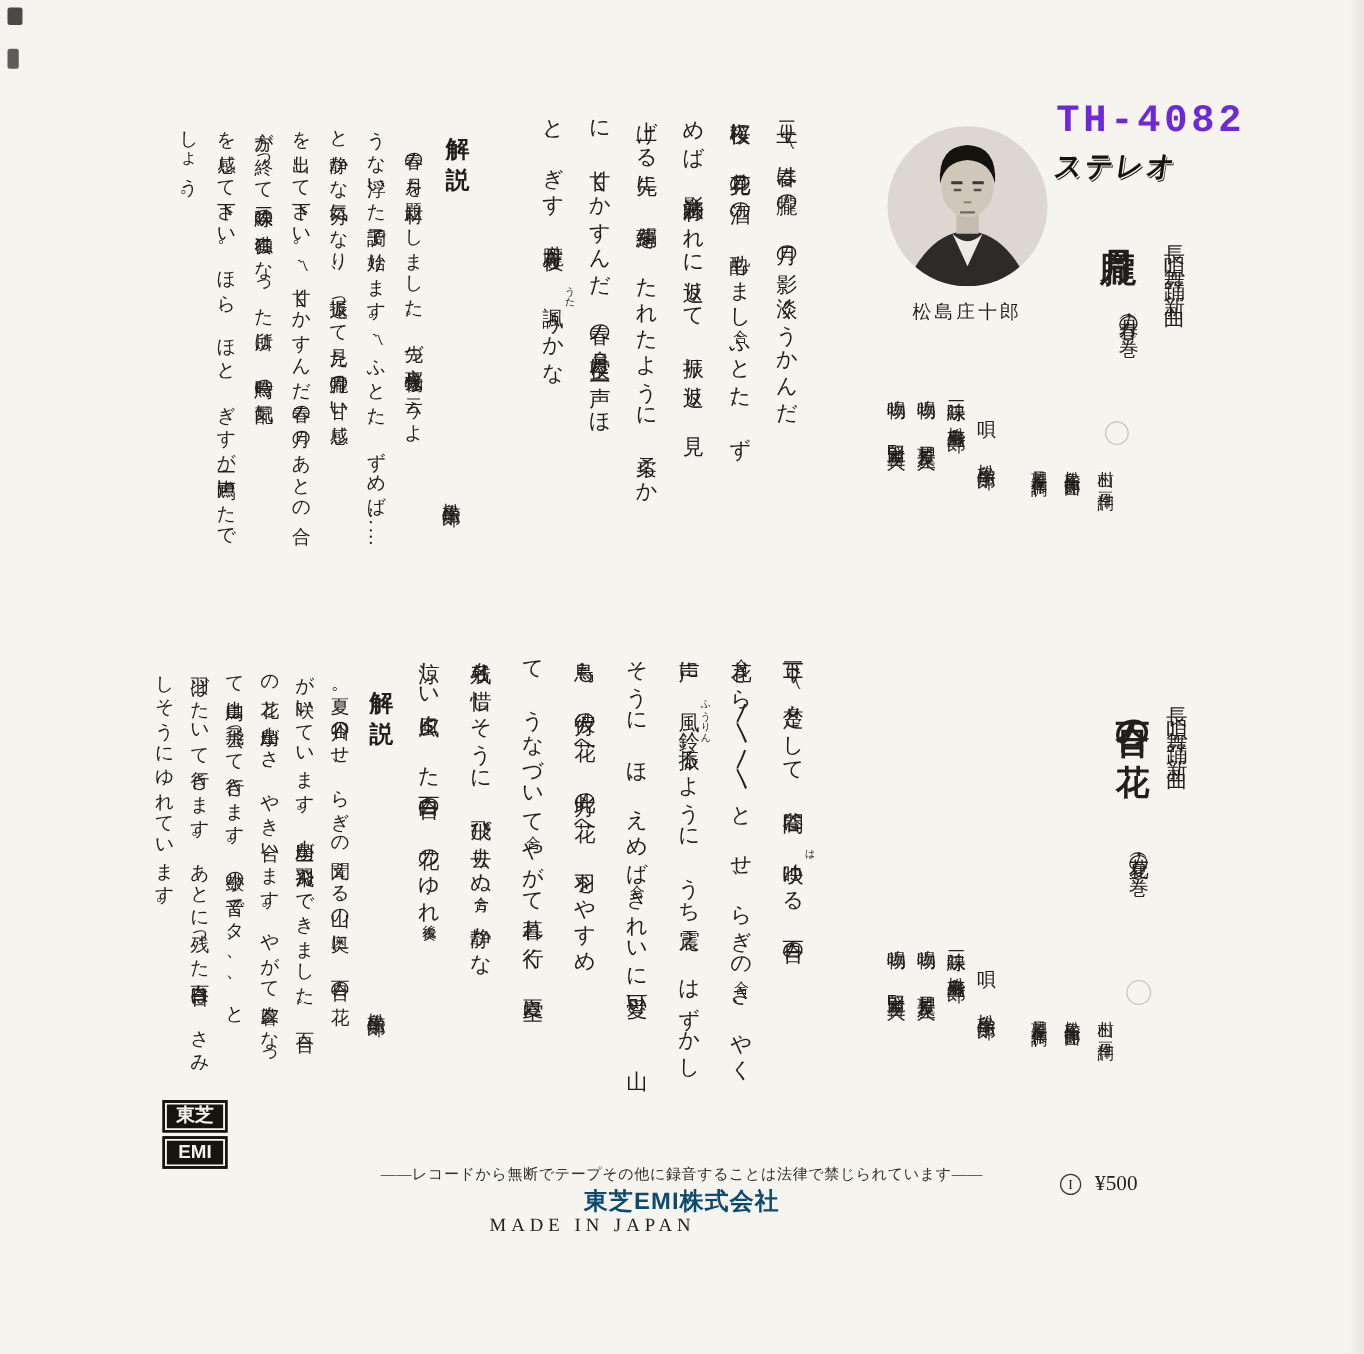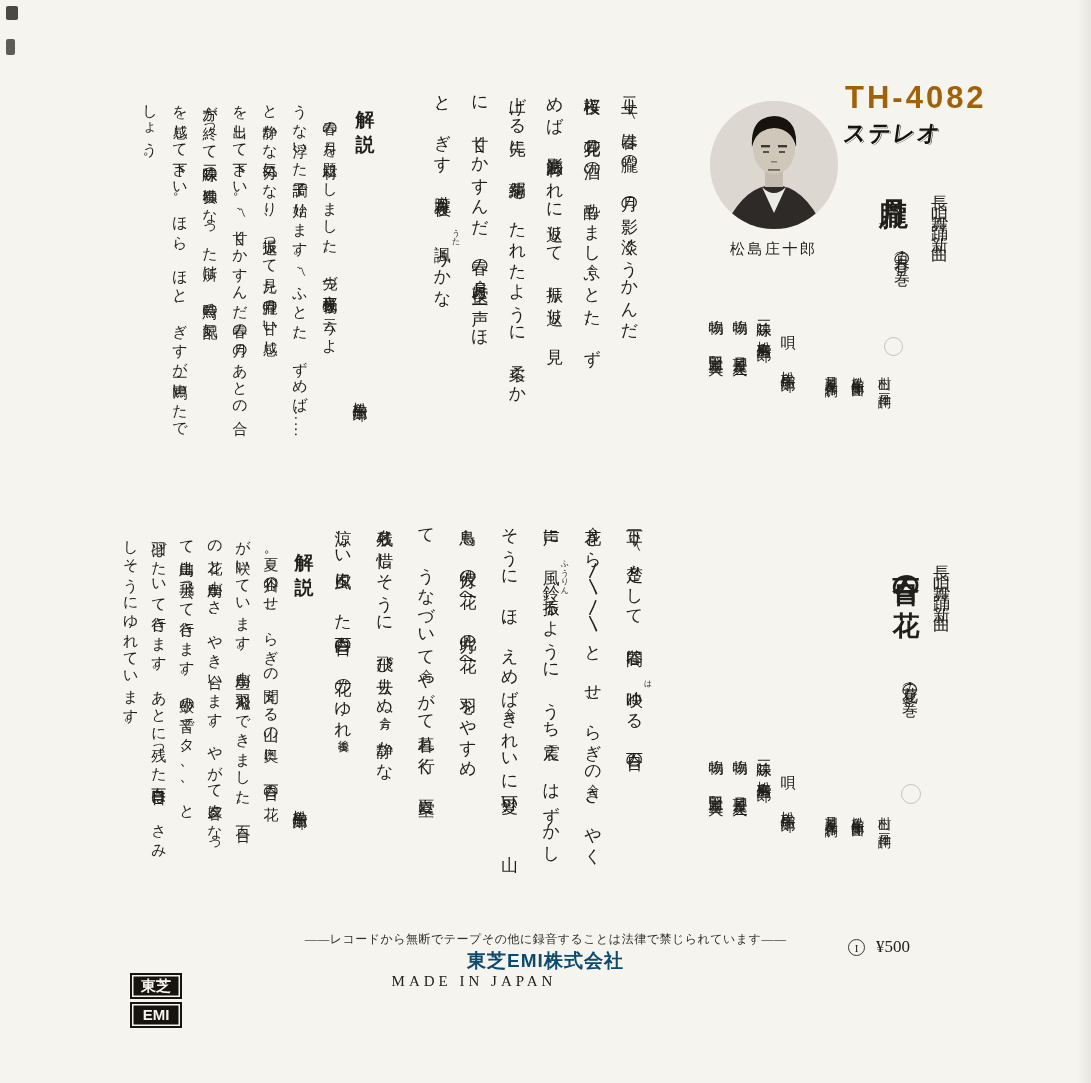--- a/index.html
+++ b/index.html
@@ -15,22 +15,22 @@
   .sleeve::after{
     content:'';position:absolute;right:0;top:0;bottom:0;width:14px;
     background:linear-gradient(to left,rgba(0,0,0,.06),rgba(0,0,0,0));
     pointer-events:none;
   }
   .v{writing-mode:vertical-rl;}
   .abs{position:absolute;}
   .sm{font-size:.68em;}
   ruby rt{font-size:8px;letter-spacing:0;}
   
-  .catalog{left:845px;top:80px;font-family:Liberation Sans, sans-serif;
-    font-size:31px;font-weight:600;letter-spacing:3px;color:#a16207;}
+  .catalog{left:845px;top:80px;font-family:Liberation Mono, monospace;
+    font-size:31px;font-weight:600;letter-spacing:3px;color:#6d28d9;}
   .stereo{left:846px;top:117px;font-family:"DejaVu Sans","Liberation Sans",sans-serif;
     font-size:22px;font-weight:900;letter-spacing:2px;color:#15130e;
     transform:skewX(-8deg) scaleY(1.08);transform-origin:left top;
     text-shadow:1px 1px 0 #f6f4ef,1.5px 1.5px 0 #15130e;}
   
   .genre{font-size:17px;letter-spacing:10px;}
   .g1{left:928px;top:182px;}
   .g2{left:930px;top:552px;}
   .title1{left:874px;top:176px;font-size:29px;font-weight:700;letter-spacing:1px;}
   .title2{left:888px;top:556px;font-size:27px;font-weight:700;letter-spacing:1px;}
@@ -56,21 +56,21 @@
   .klabel{font-size:19px;font-weight:700;letter-spacing:2px;}
   .k1{left:352px;top:95px;}
   .k2{left:291px;top:538px;}
   .ksig{font-size:15px;letter-spacing:1px;}
   .s1{left:350px;top:390px;}
   .s2{left:290px;top:798px;}
   .kbody{font-size:15px;letter-spacing:1.5px;line-height:2.0;}
   .b1{right:746px;top:94px;height:404px;}
   .b2{right:806px;top:530px;height:410px;line-height:1.87;}
   
-  .emi-logo{left:130px;top:973px;width:52px;}
+  .emi-logo{left:130px;top:880px;width:52px;}
   .emi-box{
     background:#17140f;color:#f6f4ef;text-align:center;
     border:2px solid #17140f;box-shadow:inset 0 0 0 1.5px #f6f4ef;
     font-family:"Liberation Sans","DejaVu Sans",sans-serif;
     font-weight:700;font-size:15px;height:22px;line-height:21px;margin-bottom:3px;
   }
   .warning{left:0;top:931px;width:1091px;text-align:center;font-size:12px;letter-spacing:.5px;color:#33302b;}
   .company{left:0;top:948px;width:1091px;text-align:center;
     font-family:"Liberation Sans","DejaVu Sans",sans-serif;
     font-size:19px;font-weight:600;letter-spacing:1px;color:#0c4a6e;}

